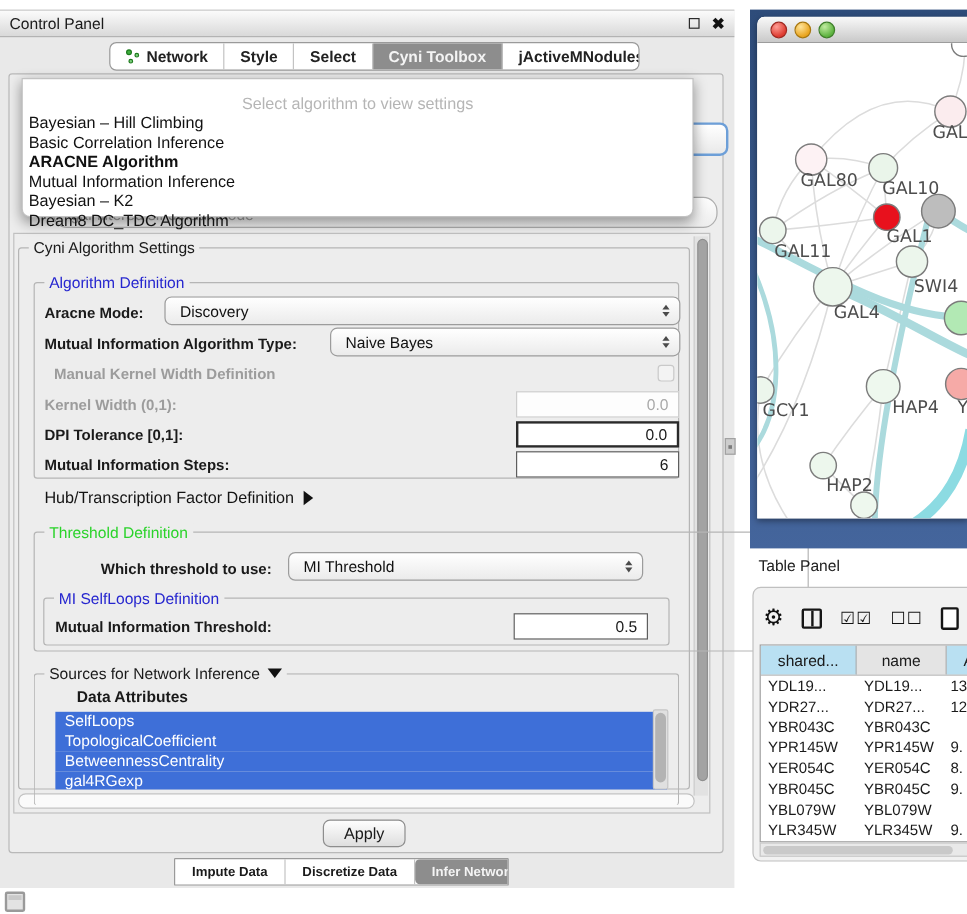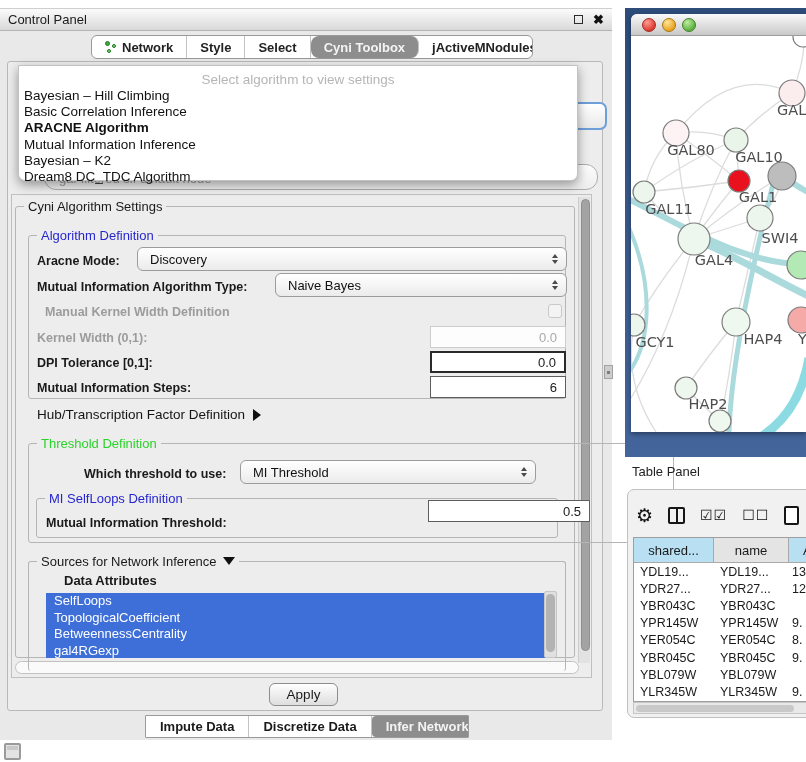--- a/index.html
+++ b/index.html
@@ -12,38 +12,38 @@
     background:linear-gradient(#fbfbfb,#d9d9d9);border-top:1px solid #cfcfcf;border-bottom:1px solid #b3b3b3;
     display:flex;align-items:center;padding:0 8px;font-size:13px;}
   .cp-title{flex:1;}
   .float-ic{width:9px;height:9px;border:1.5px solid #2b2b2b;margin-right:10px;}
   .close-ic{font-size:13px;font-weight:bold;color:#111;line-height:1;}
   .tabbar{position:absolute;left:91px;top:27px;width:442px;height:24px;display:flex;
     background:#fff;border:1px solid #9a9a9a;border-radius:6px;overflow:hidden;font-size:13px;font-weight:bold;}
   .tabbar .tab{display:flex;align-items:center;justify-content:center;padding:4px 13px;border-right:1px solid #c3c3c3;
     color:#222;white-space:nowrap;}
   .tabbar .tab:last-child{border-right:none;}
-  .tabbar .tab.sel{background:#8d8d8d;color:#f4f4f4;border-radius:8px;}
+  .tabbar .tab.sel{background:#8d8d8d;color:#f4f4f4;border-radius:0;}
   .net-ic{display:inline-block;margin-right:5px;width:12px;height:12px;position:relative;}
   .net-ic i{position:absolute;border-radius:50%;background:#3fae3f;border:1px solid #1d7a1d;}
   .net-ic .a{width:5px;height:5px;left:0;top:0;}
   .net-ic .b{width:4px;height:4px;left:7px;top:3px;background:#7ed07e;}
   .net-ic .c{width:4px;height:4px;left:2px;top:8px;background:#7ed07e;}
   .content-frame{position:absolute;left:7px;top:53px;width:596px;height:650px;border:1px solid #b9b9b9;
     border-radius:3px;background:#ededed;}
   
   .ghost-combo1{position:absolute;left:560px;top:94px;width:47px;height:28px;border:2px solid #6d9fd8;
     border-radius:7px;background:linear-gradient(#fff,#e9e9e9);}
   .ghost-combo2{position:absolute;left:44px;top:156px;width:554px;height:26px;border:1px solid #adadad;
     border-radius:12px;background:linear-gradient(#fdfdfd,#ededed);display:flex;align-items:flex-end;
     padding:0 0 3px 14px;font-size:13px;color:#9b9b9b;}
   
   .dropdown{position:absolute;left:18px;top:57px;width:560px;height:116px;background:#fff;
     border:1px solid #c2c2c2;border-radius:0 0 7px 7px;box-shadow:0 4px 11px rgba(0,0,0,.38);z-index:30;
-    padding-top:5px;}
+    padding-top:12px;}
   .dd-prompt{height:17px;text-align:center;color:#b5b5b5;font-size:13.5px;line-height:17px;}
   .dd-item{height:16.2px;line-height:16.2px;font-size:13.5px;padding-left:5px;color:#111;white-space:nowrap;}
   .dd-item.sel{font-weight:bold;}
   
   .scrollpane{position:absolute;left:11px;top:186px;width:581px;height:484px;border:1px solid #c0c0c0;background:#ededed;}
   .vscroll{position:absolute;right:1px;top:2px;width:12px;height:466px;background:#e2e2e2;border-left:1px solid #cdcdcd;}
   .vthumb{position:absolute;left:1.5px;top:2px;width:9px;height:452px;border-radius:5px;background:#a3a3a3;border:1px solid #8f8f8f;}
   .hscroll{position:absolute;left:3px;top:466px;width:564px;height:13px;border:1px solid #c2c2c2;border-radius:7px;background:#fafafa;}
   
   .grp{position:absolute;border:1px solid #b5b5b5;border-radius:3px;}
@@ -68,22 +68,22 @@
   .expander .tri{display:inline-block;margin-left:8px;width:0;height:0;border-top:6px solid transparent;
     border-bottom:6px solid transparent;border-left:8px solid #111;vertical-align:-2px;}
   .src-tri{display:inline-block;margin-left:6px;width:0;height:0;border-left:6px solid transparent;
     border-right:6px solid transparent;border-top:8px solid #111;vertical-align:1px;}
   .attr-list{position:absolute;left:46px;top:585px;width:510px;height:65px;overflow:hidden;background:#ededed;}
   .attr-item{height:16.5px;line-height:16.5px;font-size:13px;color:#fff;background:#3e6fd8;padding-left:8px;}
   .list-vscroll{position:absolute;left:544px;top:583px;width:13px;height:67px;background:#e0e0e0;border:1px solid #c6c6c6;border-radius:2px;}
   .list-vthumb{position:absolute;left:1px;top:2px;width:9px;height:58px;background:#b3b3b3;border-radius:5px;}
   .apply-btn{position:absolute;left:269px;top:675px;width:69px;height:23px;border:1px solid #8d8d8d;border-radius:6px;
     background:linear-gradient(#fefefe,#dedede);font-size:13.5px;display:flex;align-items:center;justify-content:center;}
-  .bottom-tabbar{position:absolute;left:145px;top:707px;width:324px;height:23px;display:flex;background:#fff;
-    border:1px solid #9a9a9a;border-radius:1px;overflow:hidden;font-size:13px;font-weight:bold;}
+  .bottom-tabbar{position:absolute;left:145px;top:707px;width:279px;height:23px;display:flex;background:#fff;
+    border:1px solid #9a9a9a;border-radius:1px;overflow:hidden;font-size:11px;font-weight:bold;}
   .bottom-tabbar .tab{display:flex;align-items:center;justify-content:center;padding:0 14px;border-right:1px solid #c3c3c3;white-space:nowrap;}
   .bottom-tabbar .tab:last-child{border-right:none;}
   .bottom-tabbar .tab.sel{background:#8d8d8d;color:#f4f4f4;border-radius:4px;}
   .mini-icon{position:absolute;left:4px;top:743px;width:17px;height:17px;border:2px solid #9a9a9a;background:#e3e3e3;border-radius:2px;}
   .mini-icon::after{content:"";position:absolute;left:1px;top:1px;right:1px;height:4px;background:#c9c9c9;}
   .splitter{position:absolute;left:604px;top:365px;width:9px;height:14px;background:#cdcdcd;border:1px solid #a2a2a2;}
   .splitter::after{content:"";position:absolute;left:2px;top:5px;width:3px;height:3px;background:#7c7c7c;}
   
   .net-frame{position:absolute;left:625px;top:8px;width:181px;height:449px;
     background:linear-gradient(180deg,#2e4c7a,#44659c);}
@@ -231,21 +231,21 @@
       <span>MI Threshold</span>
       <span class="arrows">
           <span class="tu"></span>
           <span class="td"></span>
         </span>
     </div>
     <div class="grp" style="left:36px;top:490px;width:522px;height:40px;">
       <span class="legend blue" style="background:#ededed;">MI SelfLoops Definition</span>
     </div>
     <span class="lbl" style="left:46px;top:508px;">Mutual Information Threshold:</span>
-    <div class="field mid" style="left:428px;top:492px;width:162px;">
+    <div class="field mid" style="left:428px;top:503px;width:112px;">
       <span>0.5</span>
     </div>
 
     <div class="grp" style="left:28px;top:553px;width:538px;height:110px;border-bottom:none;">
       <span class="legend">
         <span>Sources for Network Inference</span><span class="src-tri"></span>
       </span>
     </div>
     <span class="lbl" style="left:36px;top:565px;font-size:13px;padding-left:28px;">Data Attributes</span>
     <div class="attr-list" id="attr-list">

